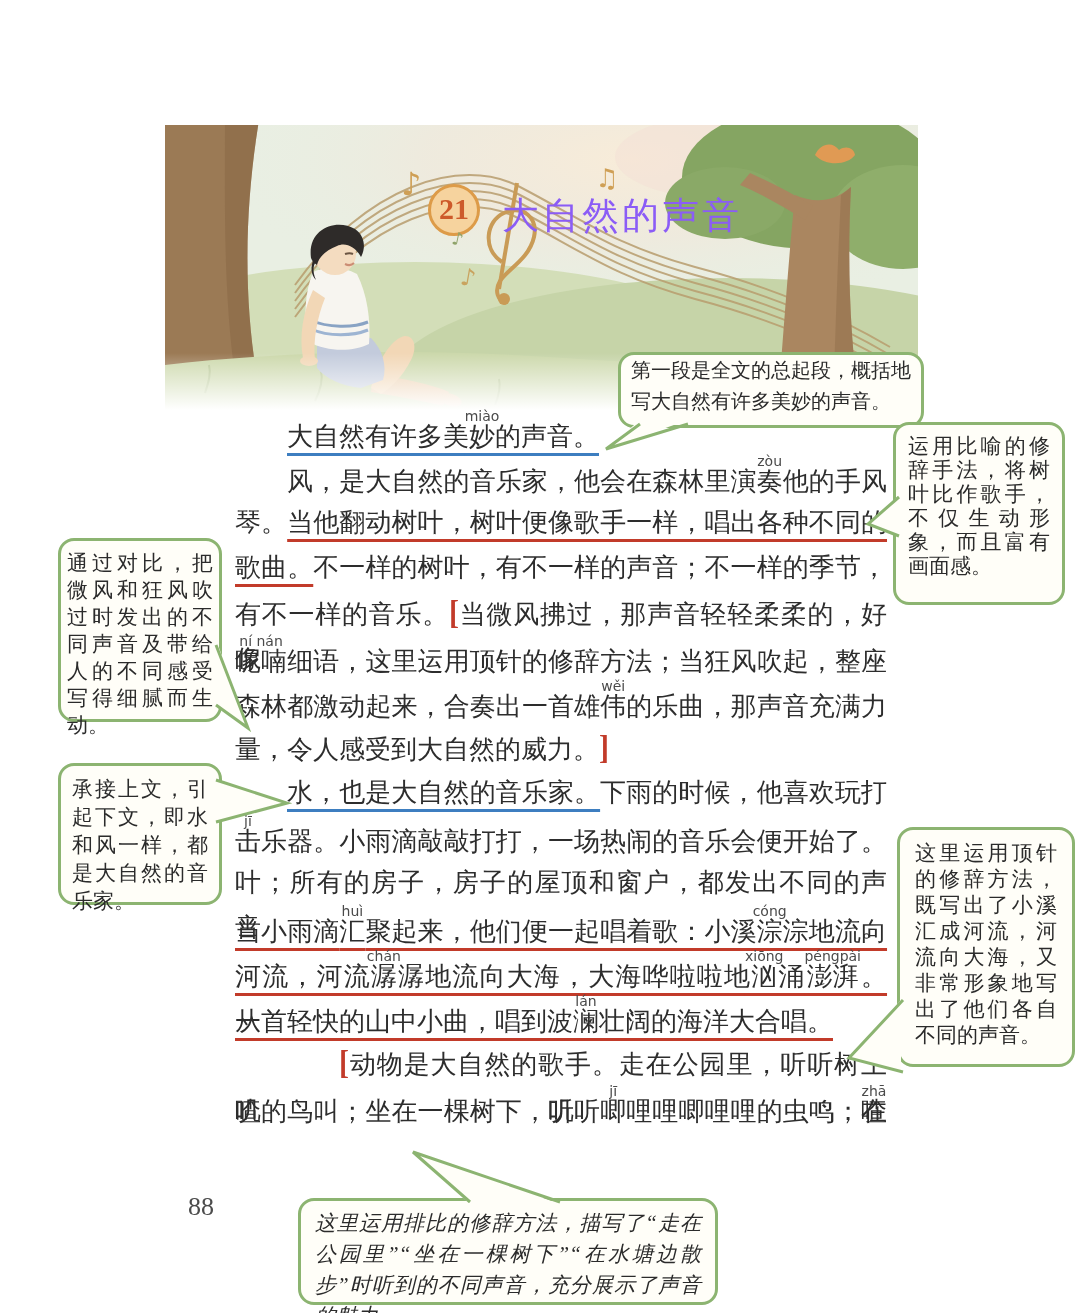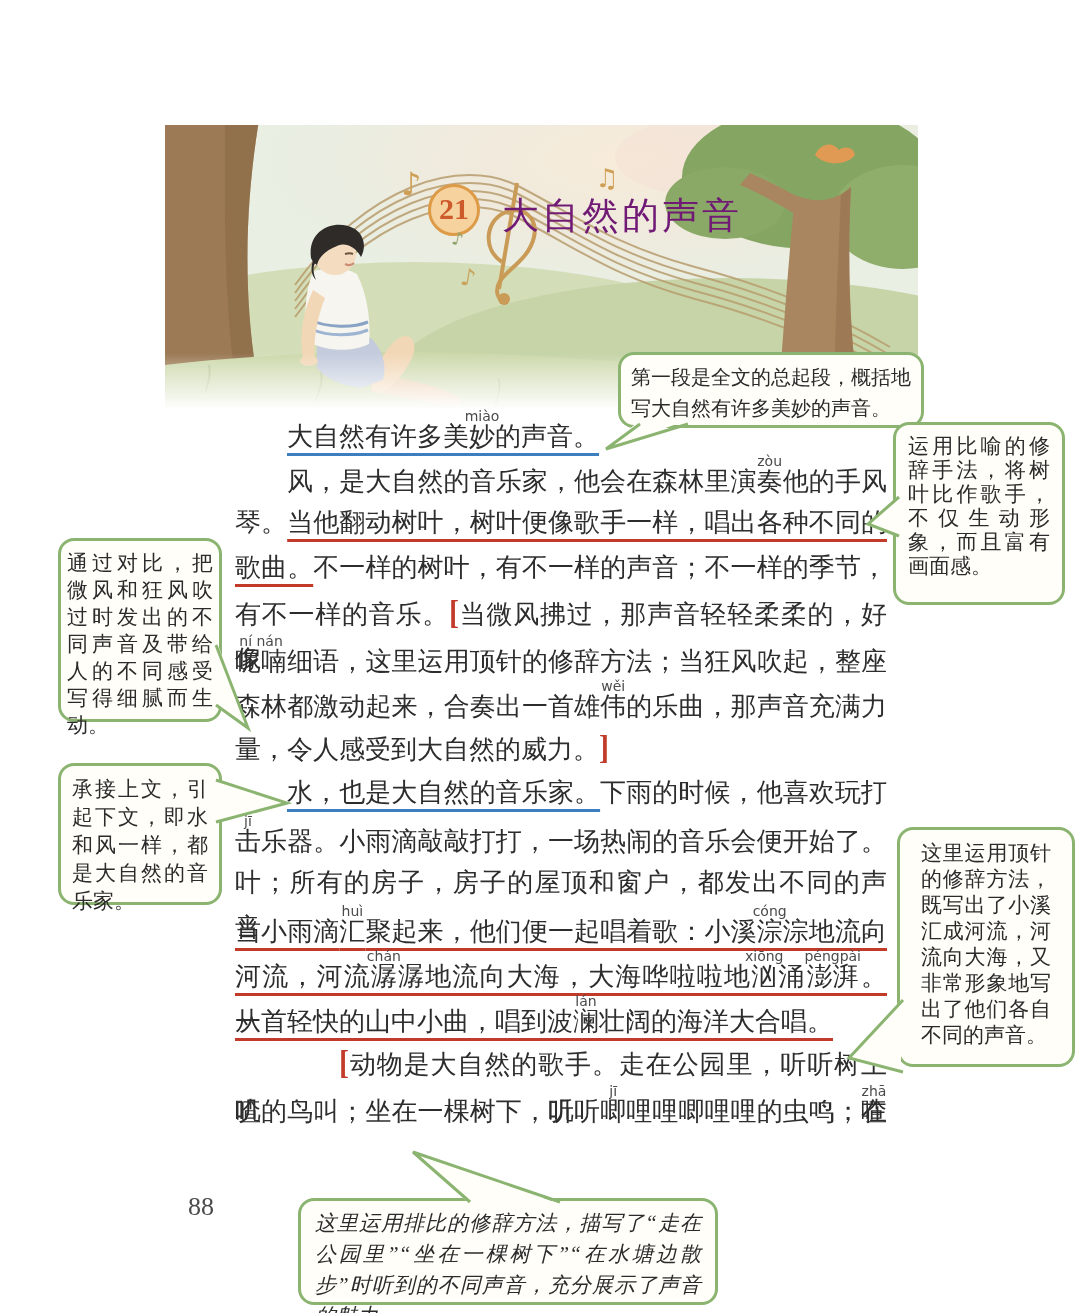--- a/index.html
+++ b/index.html
@@ -6,44 +6,44 @@
   .canvas{position:relative;width:1080px;height:1313px;background:#ffffff;overflow:hidden;
           font-family:"Liberation Serif","DejaVu Serif",serif;}
   
   .illu{position:absolute;left:165px;top:125px;width:753px;height:285px;}
   .illu svg{position:absolute;left:0;top:0;}
   .badge{position:absolute;left:263px;top:59px;width:46px;height:46px;border-radius:50%;
          background:var(--c-badge-fill);border:3px solid var(--c-badge-ring);
          color:var(--c-badge-num);font-size:30px;font-weight:bold;text-align:center;line-height:44px;}
   .badge-note{position:absolute;left:287px;top:103px;font-size:18px;color:#8fa36a;
               font-family:"DejaVu Sans",sans-serif;transform:rotate(12deg);}
-  .lesson-title{position:absolute;left:337px;top:66px;font-size:37px;color:#701a75;
+  .lesson-title{position:absolute;left:337px;top:66px;font-size:37px;color:#8b5cf6;
                 letter-spacing:3px;white-space:nowrap;}
   
   .body-text{position:absolute;left:235px;top:410px;width:652px;color:#2d2d2d;}
   .line{position:relative;height:45px;line-height:45px;font-size:26px;white-space:nowrap;}
   .line.full{text-align:justify;text-align-last:justify;white-space:normal;}
   .line.indent{text-indent:52px;}
   .s-red{text-decoration:underline;text-decoration-color:var(--c-red);
          text-decoration-thickness:3px;text-underline-offset:8px;}
   .s-blue{text-decoration:underline;text-decoration-color:var(--c-blue);
           text-decoration-thickness:3px;text-underline-offset:8px;}
   .s-bracket{color:var(--c-red);font-weight:bold;font-size:30px;display:inline-block;
              transform:scaleY(1.12);}
   ruby{ruby-align:center;}
   rt{font-family:"DejaVu Sans",sans-serif;font-size:14px;color:#4a4a4a;letter-spacing:0;}
   
   .callout{position:absolute;background:#fffef8;border:3px solid var(--c-green);
            border-radius:16px;color:#2b2b2b;text-align:justify;z-index:2;
            font-family:"Liberation Serif","DejaVu Serif",serif;}
-  .co-top   {left:618px;top:352px;width:306px;height:76px;font-size:20px;line-height:31px;padding:7px 10px;box-sizing:border-box;}
+  .co-top   {left:618px;top:352px;width:306px;height:76px;font-size:20px;line-height:31px;padding:0 10px;box-sizing:border-box;}
   .co-right1{left:893px;top:422px;width:172px;height:183px;font-size:21px;line-height:24px;padding:9px 12px;box-sizing:border-box;}
   .co-left1 {left:58px; top:538px;width:164px;height:184px;font-size:21px;line-height:27px;padding:9px 6px;box-sizing:border-box;}
   .co-left2 {left:58px; top:763px;width:164px;height:142px;font-size:21px;line-height:28px;padding:9px 11px;box-sizing:border-box;}
-  .co-right2{left:897px;top:827px;width:178px;height:240px;font-size:21px;line-height:26px;padding:10px 21px;box-sizing:border-box;}
+  .co-right2{left:897px;top:827px;width:178px;height:240px;font-size:21px;line-height:26px;padding:10px 15px;box-sizing:border-box;}
   .co-bottom{left:298px;top:1198px;width:420px;height:107px;font-size:21px;line-height:31px;padding:7px 14px;box-sizing:border-box;font-style:italic;}
   .tails{position:absolute;left:0;top:0;z-index:3;pointer-events:none;}
   .page-number{position:absolute;left:188px;top:1192px;font-size:26px;color:#4c4c4c;}
 </style>
 </head>
 <body>
 
 <div class="canvas">
 
   <div class="illu">

